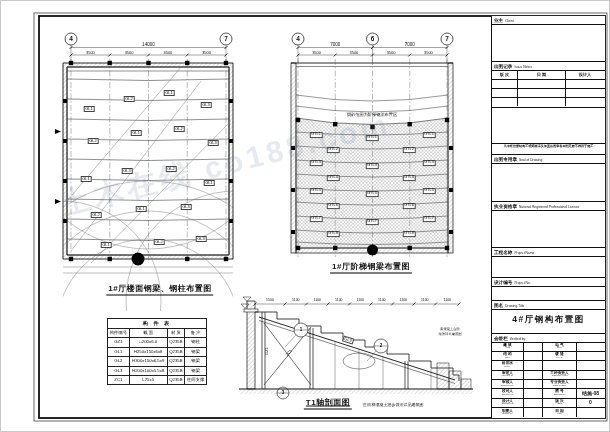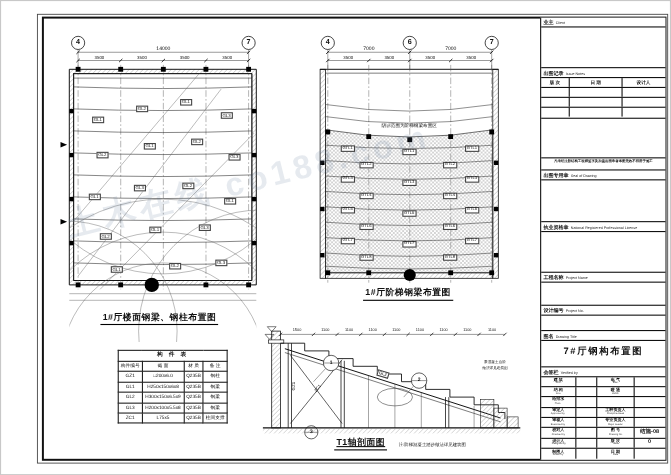--- a/index.html
+++ b/index.html
@@ -372,21 +372,21 @@
       <span class="cad-label" style="left: 266px; top: 350px; font-size: 4px; transform: translate(-50%, -50%) rotate(-90deg);">GZ1</span>
       <span class="cad-label" style="left: 288px; top: 352px; font-size: 4px; transform: translate(-50%, -50%) rotate(-52deg);">ZC1</span>
       <span class="cad-label boxed" style="left: 347px; top: 339px; font-size: 4px; transform: translate(-50%, -50%) rotate(17deg);">GL2</span>
       <span class="cad-label bold" style="left: 300px; top: 329px; font-size: 4.5px;">1</span>
       <span class="cad-label bold" style="left: 380px; top: 345px; font-size: 4.5px;">2</span>
       <span class="cad-label bold" style="left: 282px; top: 392px; font-size: 4.5px;">3</span>
       <span class="cad-label" style="left: 449px; top: 329px; font-size: 3.3px;">素混凝土台阶</span>
       <span class="cad-label" style="left: 449px; top: 334px; font-size: 3.3px;">做法详见建筑图</span>
     </div>
 
-  <div class="caption" style="left:144px;top:288px;">1#厅楼面钢梁、钢柱布置图</div>
+  <div class="caption" style="left:159px;top:288px;">1#厅楼面钢梁、钢柱布置图</div>
   <div class="caption" style="left:370px;top:266px;">1#厅阶梯钢梁布置图</div>
   <div class="caption" style="left:327px;top:402px;text-decoration:underline;">T1轴剖面图</div>
   <div class="tinynote" style="left:392px;top:403px;">注:阶梯混凝土踏步做法详见建筑图</div>
 
   <div class="mtable">
     <table>
       <thead>
         <tr>
             <th class="ttl" colspan="4">构 件 表</th>
           </tr>
@@ -491,21 +491,21 @@
       <div class="tb-head">
           <span class="cnl">设计编号</span>
           <span class="enl">Project No.</span>
         </div>
     </div>
     <div class="tb-sec" style="height:33px;">
       <div class="tb-head">
           <span class="cnl">图名</span>
           <span class="enl">Drawing Title</span>
         </div>
-      <div class="dtitle">7#厅钢构布置图</div>
+      <div class="dtitle">4#厅钢构布置图</div>
     </div>
     <div class="tb-sec" style="height:84px;border-bottom:none;">
       <div class="tb-head">
           <span class="cnl">会签栏</span>
           <span class="enl">Verified by</span>
         </div>
       <div>
           <div class="vrow">
             <div class="vcell">
               <span class="vcn">建 筑</span>

